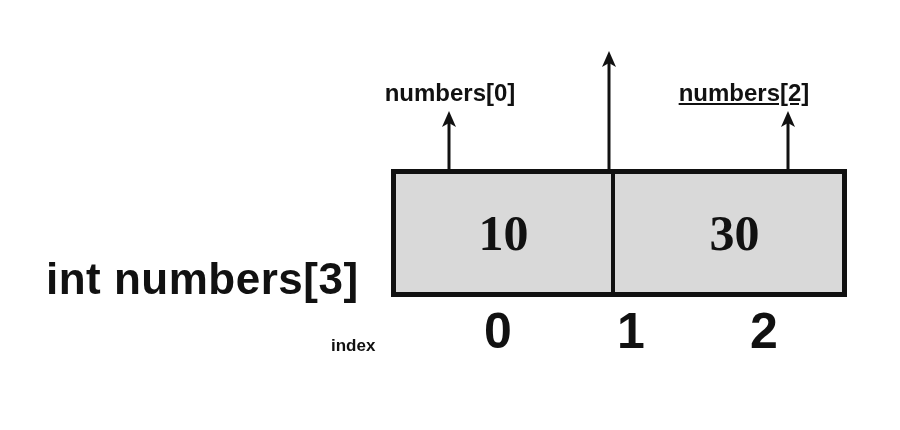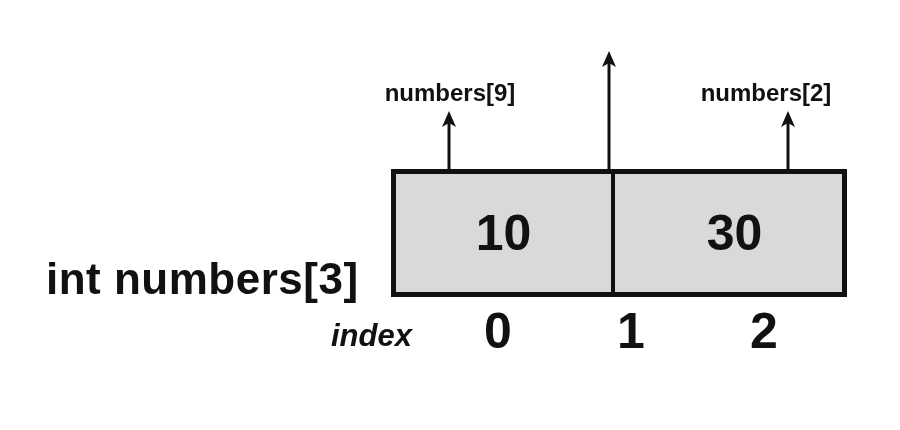--- a/index.html
+++ b/index.html
@@ -29,20 +29,21 @@
   .array-box {
     position: absolute;
     left: 391px;
     top: 169px;
     width: 456px;
     height: 128px;
     box-sizing: border-box;
     border: 5px solid #111111;
     background: #d9d9d9;
     display: flex;
+    font-family: Liberation Serif, serif;
   }
   .array-cell {
     flex: 1 1 0;
     display: flex;
     align-items: center;
     justify-content: center;
     font-size: 50px;
     font-weight: 700;
     border-right: 4px solid #111111;
   }
@@ -53,55 +54,54 @@
   .pointer-label {
     position: absolute;
     transform: translateX(-50%);
     font-size: 24px;
     font-weight: 700;
     white-space: nowrap;
     line-height: 1.15;
   }
   .pointer-label.l0 { left: 450px; top: 79px; }
   .pointer-label.l1 { left: 611px; top: 19px; }
-  .pointer-label.l2 { left: 766px; top: 79px; }
+  .pointer-label.l2 { left: 744px; top: 79px; text-decoration: underline; }
   .arrows-overlay {
     position: absolute;
     left: 0;
     top: 0;
     pointer-events: none;
   }
   .index-word {
     position: absolute;
     left: 331px;
-    top: 318px;
-    font-size: 31px;
+    top: 336px;
+    font-size: 17px;
     font-weight: 700;
-    font-style: italic;
   }
   .index-digit {
     position: absolute;
     transform: translateX(-50%);
     top: 306px;
     font-size: 50px;
     font-weight: 700;
     line-height: 1;
   }
   .index-digit.d0 { left: 498px; }
   .index-digit.d1 { left: 631px; }
   .index-digit.d2 { left: 764px; }
 </style>
 </head>
 <body>
 
 <div class="canvas">
 
   <div class="declaration">int numbers[3]</div>
 
-  <div class="pointer-label l0">numbers[9]</div>
+  <div class="pointer-label l0">numbers[0]</div>
   <div class="pointer-label l2">numbers[2]</div>
 
   <svg class="arrows-overlay" width="900" height="430">
     <g>
       <line x1="449" y1="169" x2="449" y2="123" stroke="#111111" stroke-width="3"></line>
       <polygon points="449,111 442,127 449,123 456,127" fill="#111111"></polygon>
     </g>
     <g>
       <line x1="609" y1="169" x2="609" y2="63" stroke="#111111" stroke-width="3"></line>
       <polygon points="609,51 602,67 609,63 616,67" fill="#111111"></polygon>

